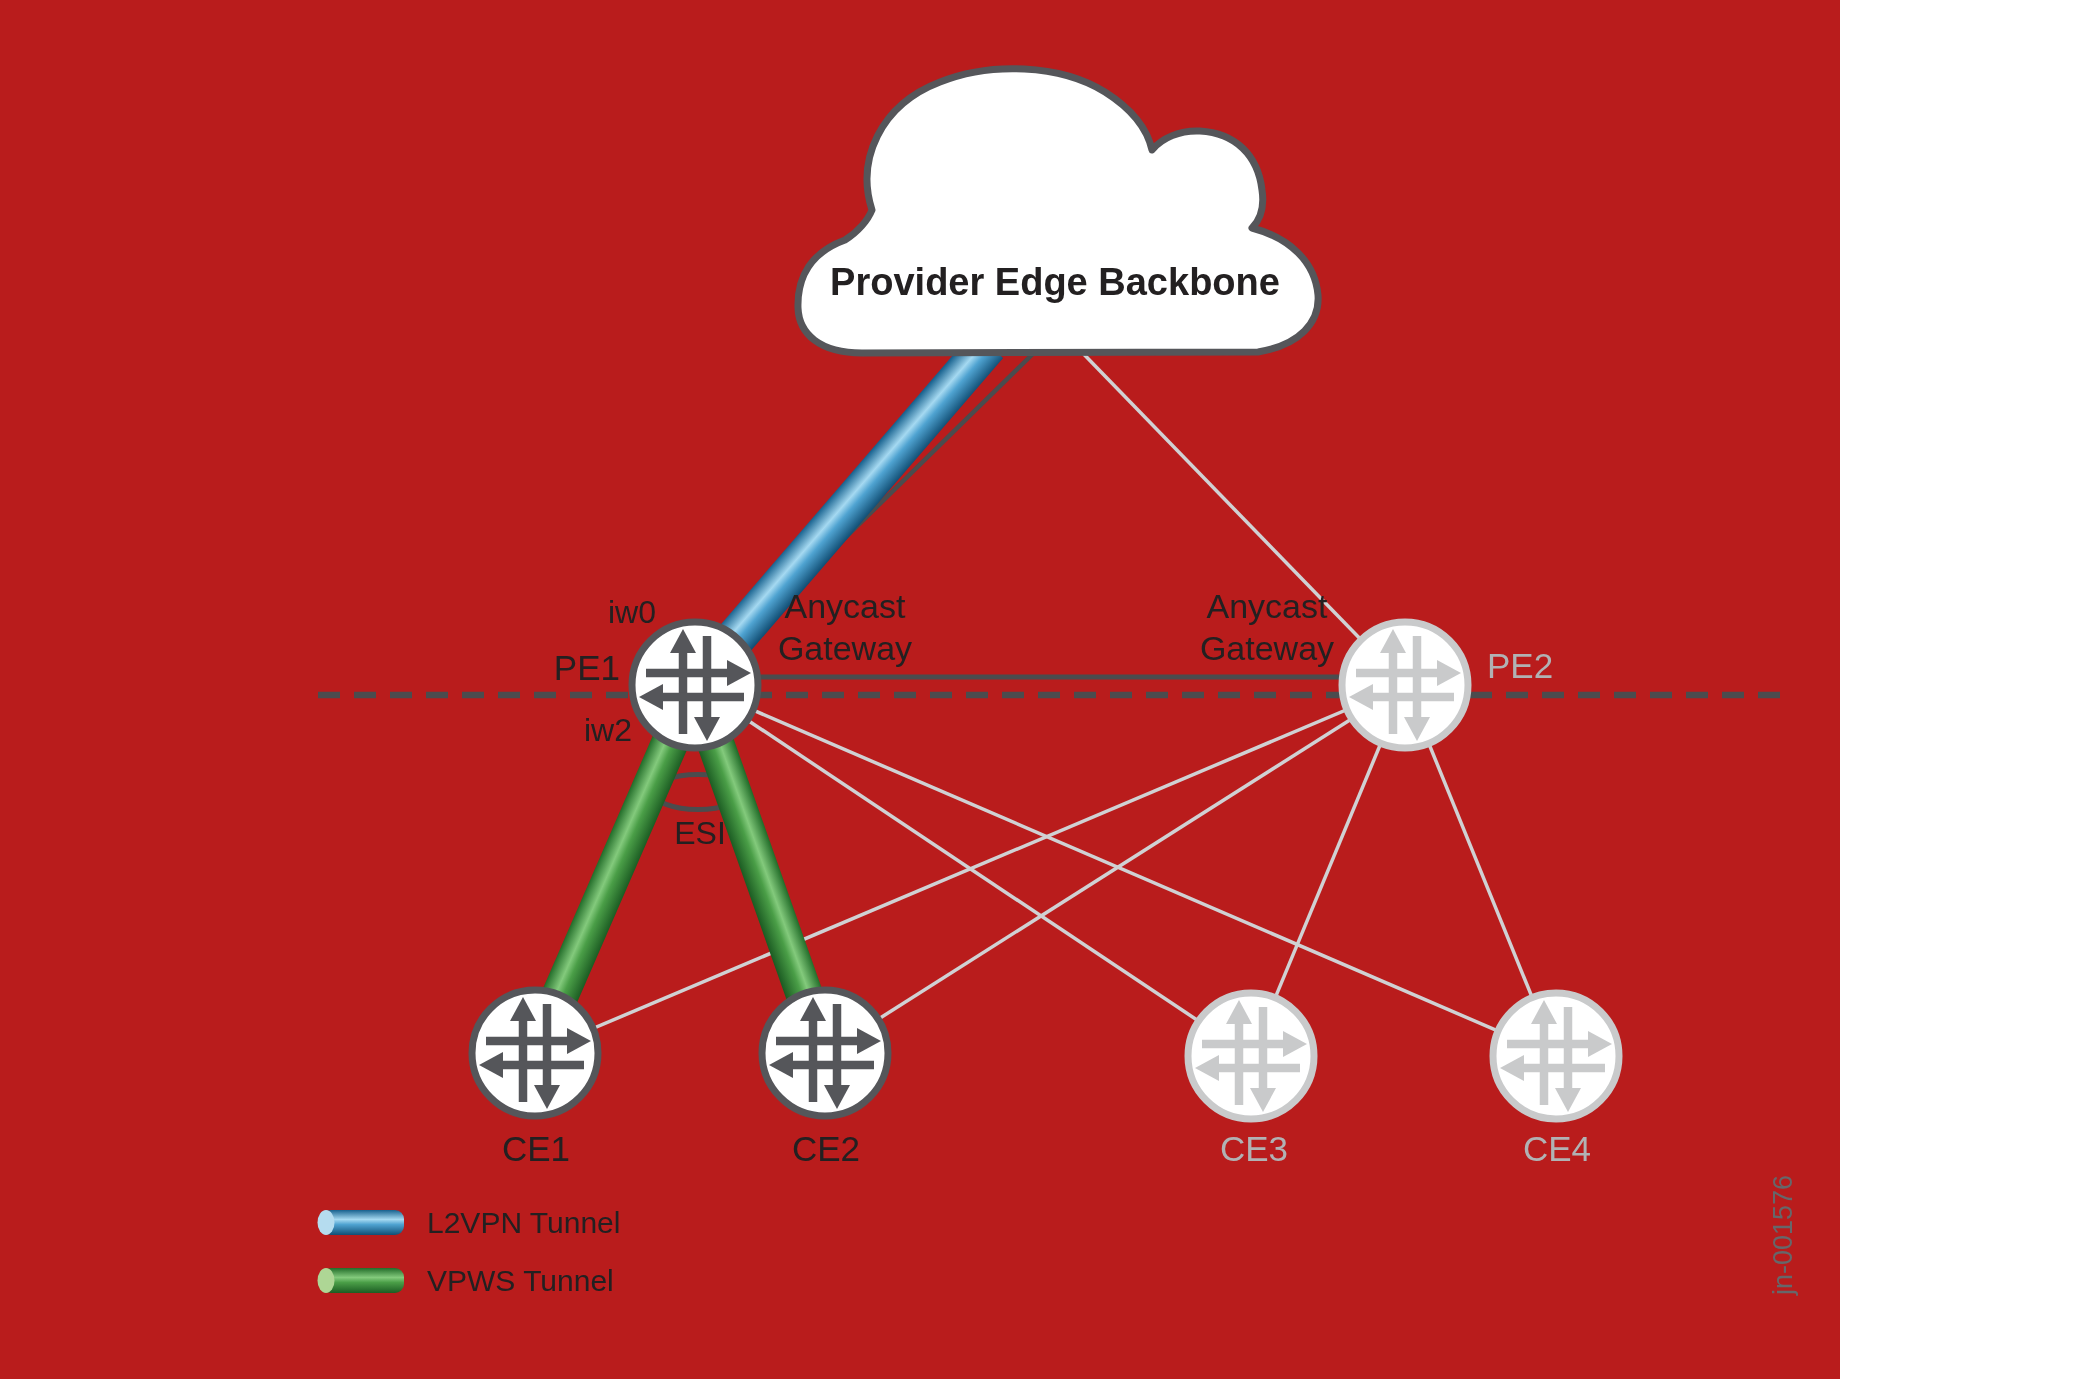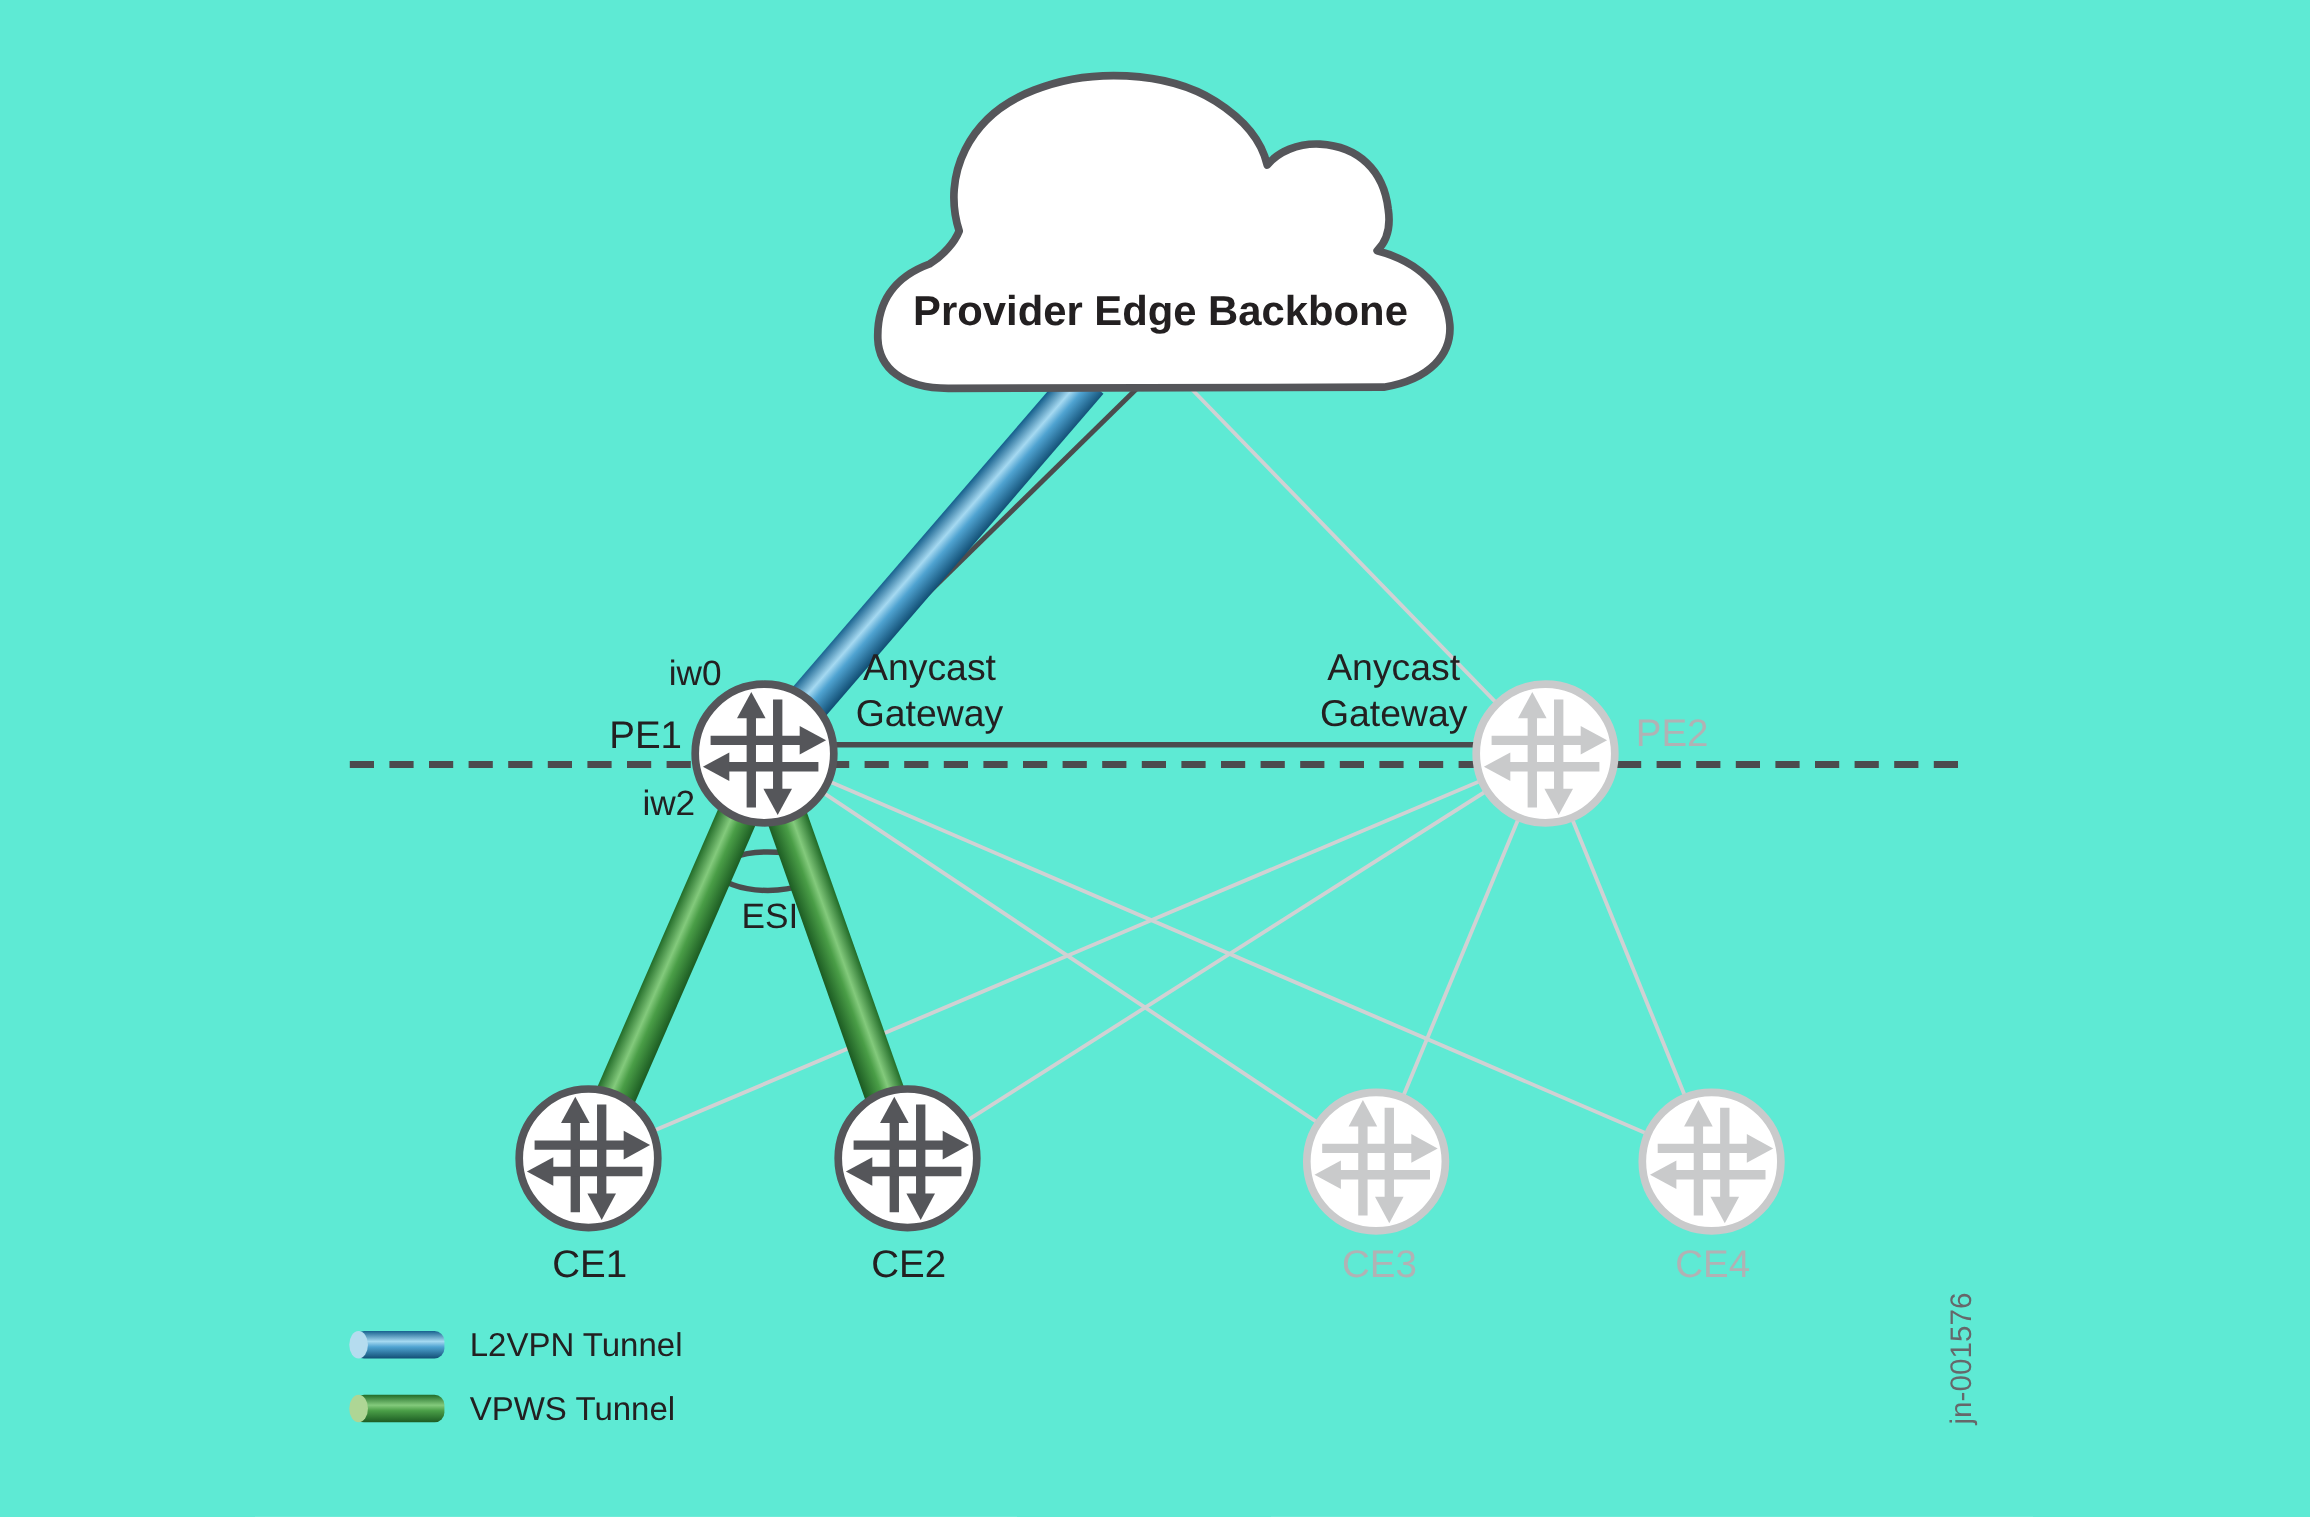--- a/index.html
+++ b/index.html
@@ -1,16 +1,16 @@
 <!DOCTYPE html>
 <html><head>
 <meta charset="utf-8">
 <style>
   html, body { margin: 0; padding: 0; background: #ffffff; }
-  .stage { width: 2100px; height: 1379px; position: relative; background: #5eead4; overflow: hidden; }
+  .stage { width: 1840px; height: 1379px; position: relative; background: #b91c1c; overflow: hidden; }
   svg { display: block; font-family: "Liberation Sans", sans-serif; }
   text { fill: #232021; }
   .title-text { font-size: 38px; font-weight: bold; }
   .node-label { font-size: 35px; }
   .node-label-gray { font-size: 35px; fill: #b1b2b4; }
   .small-label { font-size: 32px; }
   .anycast-label { font-size: 34px; }
   .legend-label { font-size: 30px; }
   .figid-label { font-size: 27px; fill: #66676a; }
 </style>

